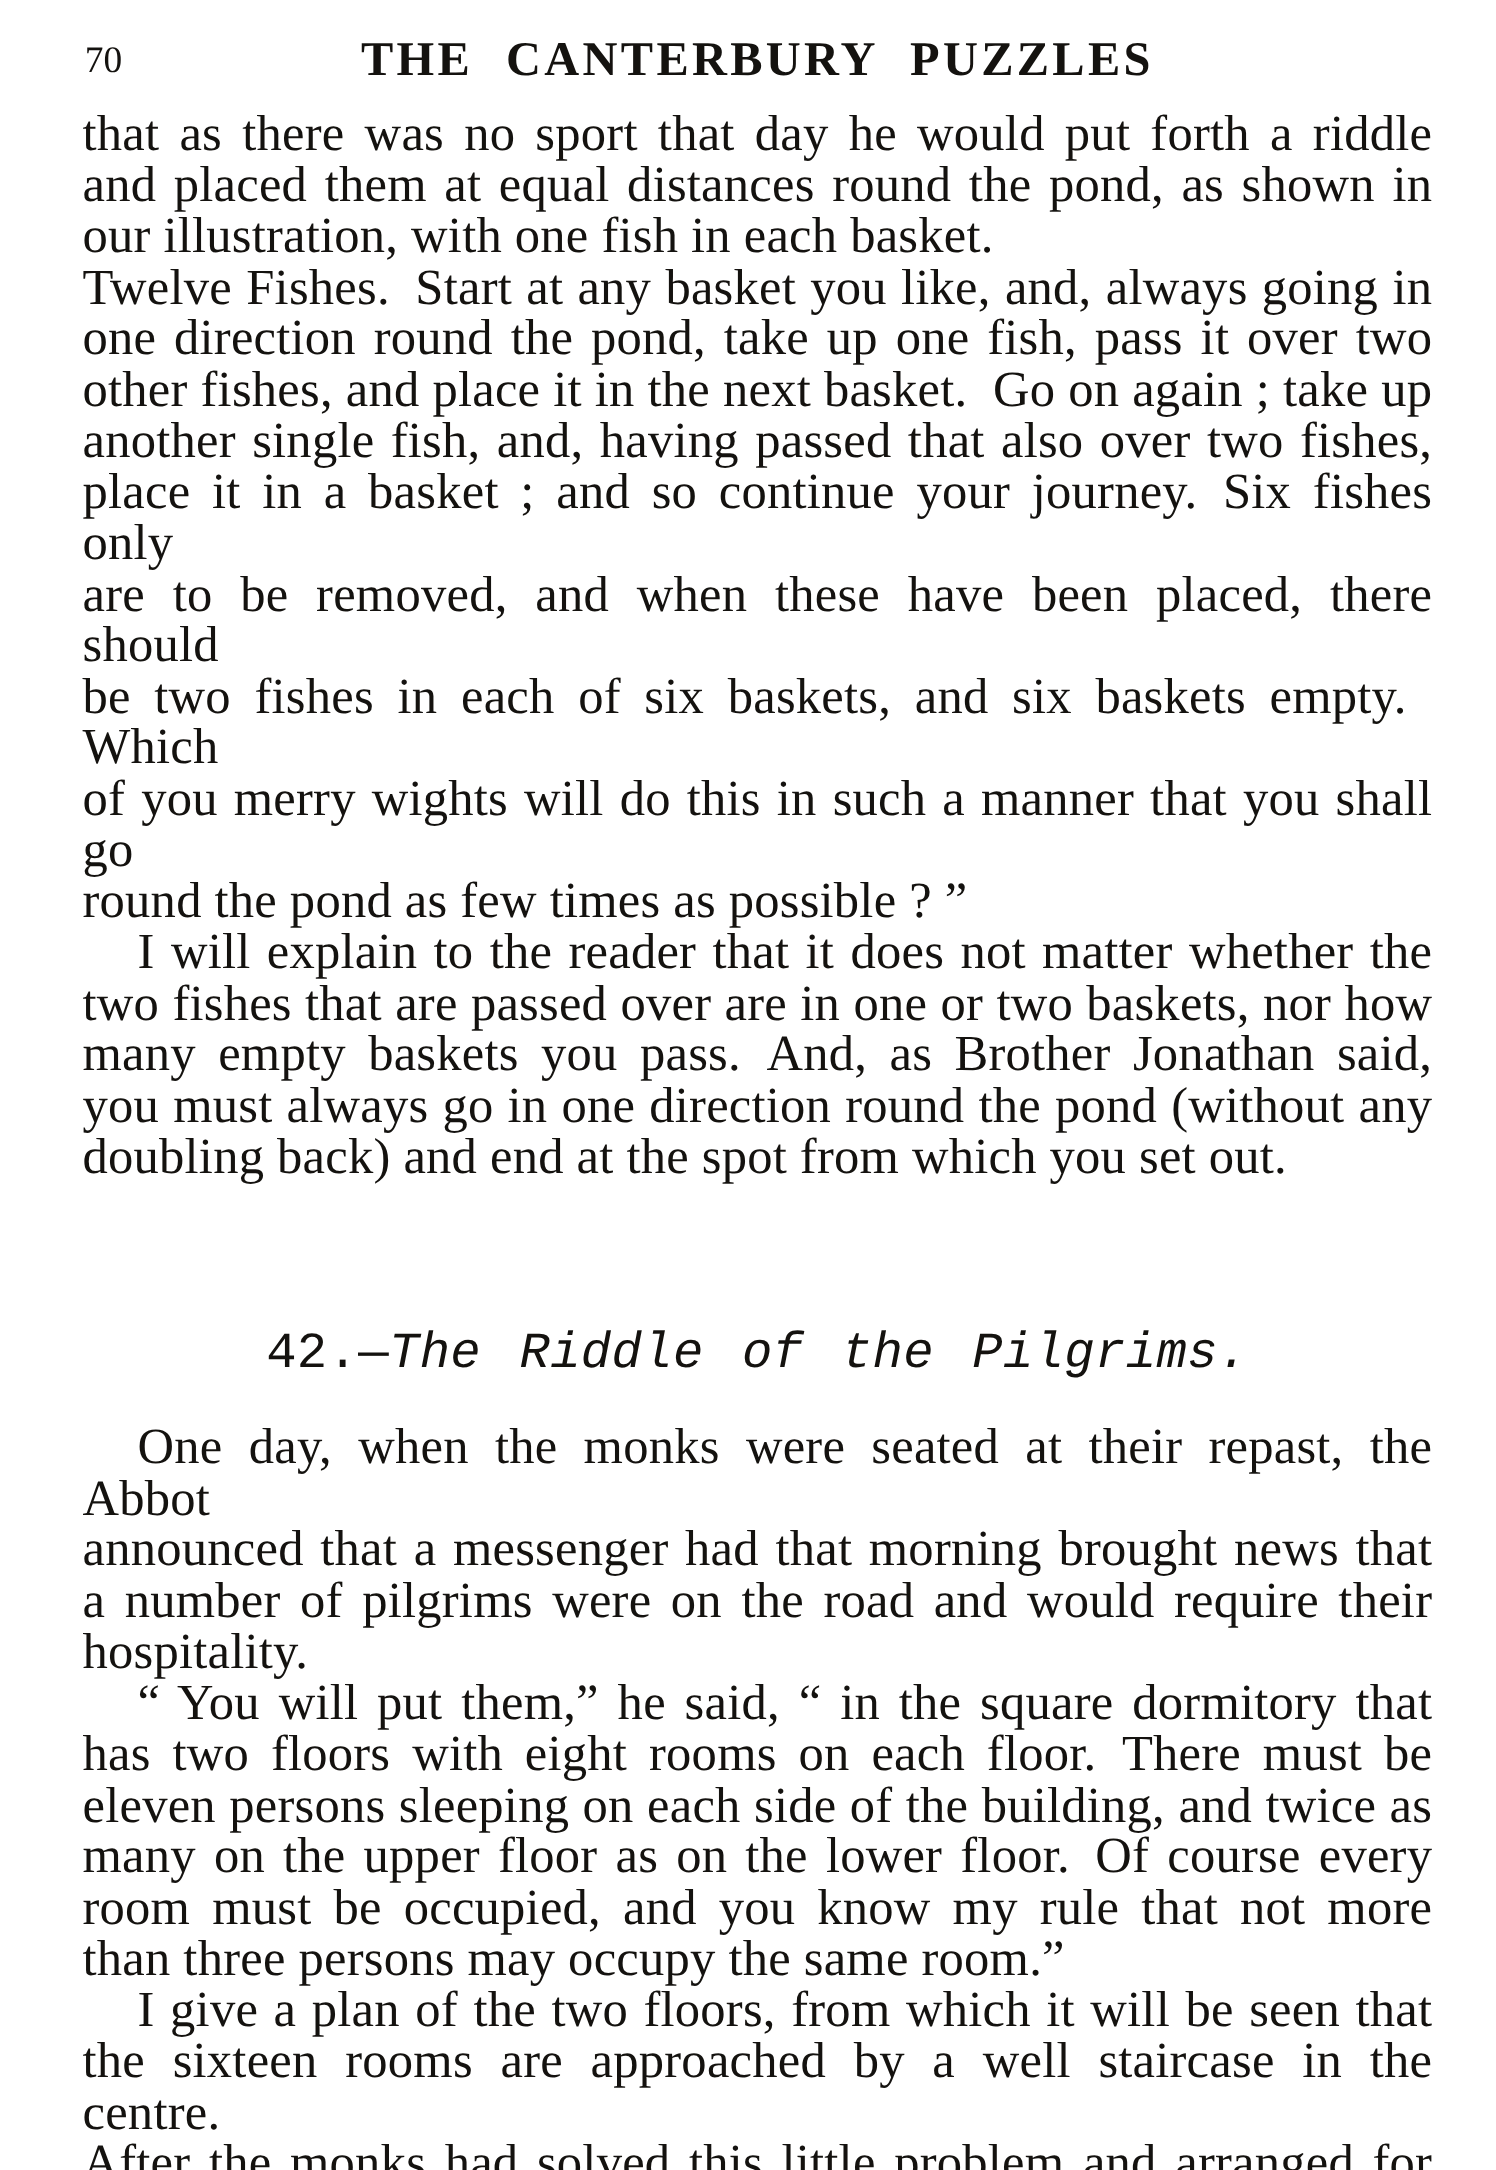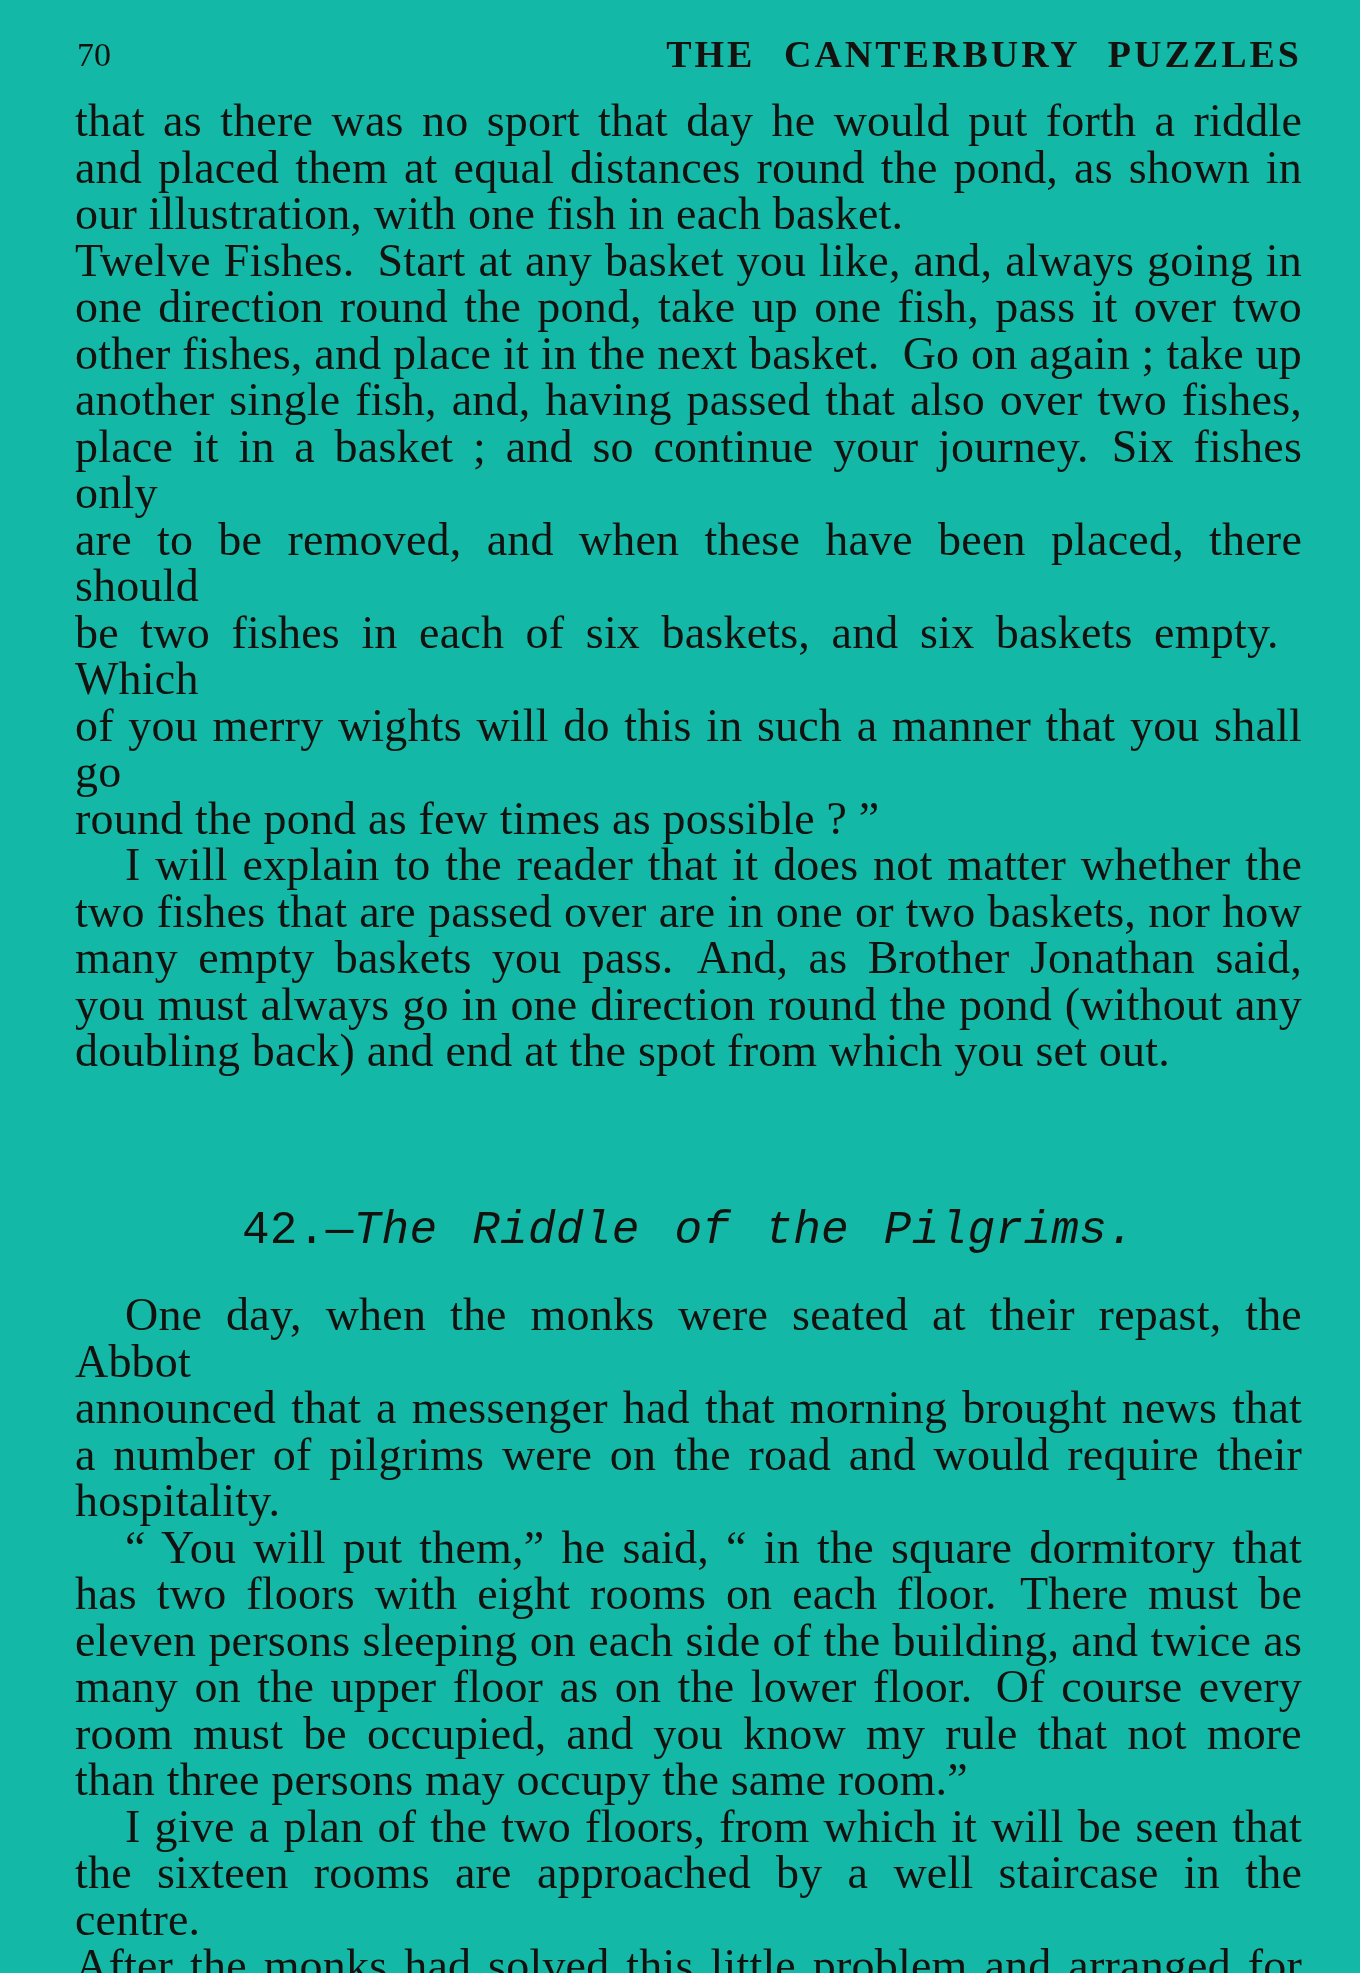--- a/index.html
+++ b/index.html
@@ -1,33 +1,33 @@
 <!DOCTYPE html>
 <html><head>
 <meta charset="utf-8">
 <style>
   html,body { margin:0; padding:0; background:#d8d6d0; }
   .page {
     width:1360px; height:1973px;
-    background:#14b8a6;
+    background:#ffffff;
     color:#14120f;
     font-family:"Liberation Serif","DejaVu Serif",serif;
     box-sizing:border-box;
     padding:30px 58px 0 75px;
     position:relative;
     overflow:hidden;
   }
   .page-header { position:relative; height:52px; margin-bottom:16px; }
   .page-number {
     position:absolute; left:2px; top:8px;
     font-size:34px; line-height:1;
   }
   .header-title {
-    text-align:right;
-    font-size:38px; line-height:48px;
+    text-align:center;
+    font-size:44px; line-height:48px;
     font-weight:bold;
     letter-spacing:3px;
     word-spacing:16px;
     font-family:Liberation Serif, serif;
   }
   .body-text { width:1227px; }
   p.para { margin:0; padding:0; }
   .line {
     font-size:46px;
     line-height:46.5px;

